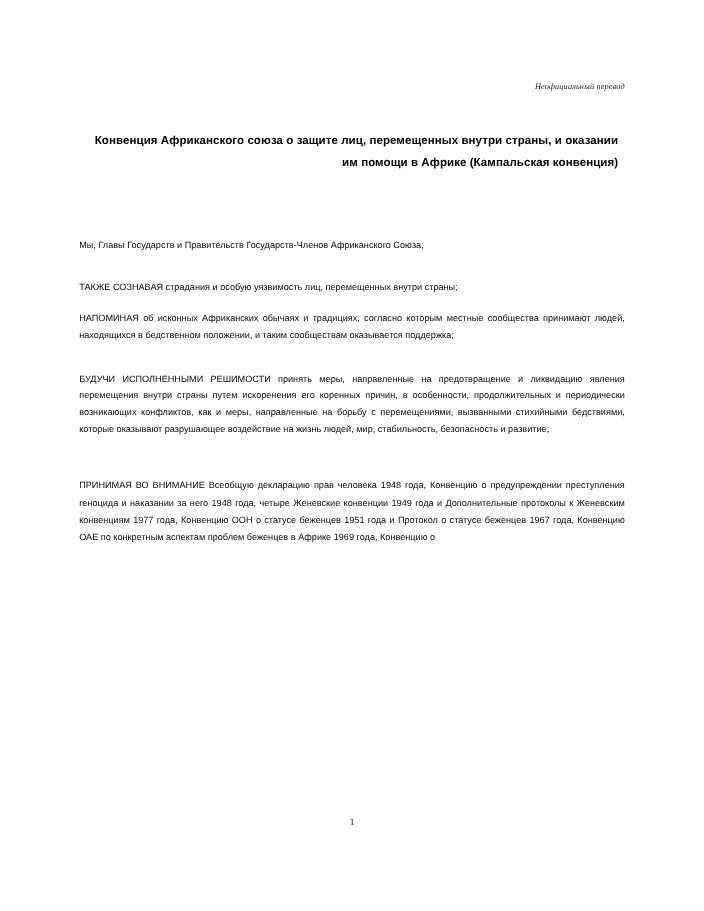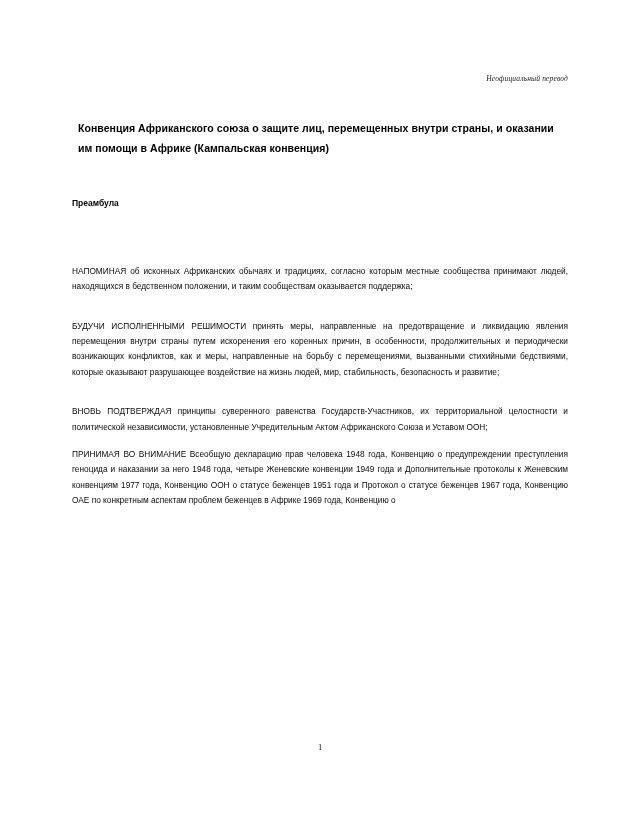--- a/index.html
+++ b/index.html
@@ -37,21 +37,21 @@
   .content {
     position: absolute;
     left: 72px;
     top: 118px;
     width: 496px;
   }
   .doc-title {
     font-size: 10.5px;
     font-weight: bold;
     line-height: 1.95;
-    text-align: left;
+    text-align: right;
     margin: 0 0 0 0;
     padding: 0 6px;
     color: #000000;
     letter-spacing: 0.05px;
   }
   .section-heading {
     font-size: 8.5px;
     font-weight: bold;
     margin: 0;
     padding: 0;
@@ -88,41 +88,41 @@
 <div class="page">
 
   <div class="running-head">Неофициальный перевод</div>
 
   <div class="content">
 
     <h1 class="doc-title">Конвенция Африканского союза о защите лиц, перемещенных внутри страны, и оказании им помощи в Африке (Кампальская конвенция)</h1>
 
     <div class="spacer-title"></div>
 
-    <h2 class="section-heading">Преамбула</h2>
 
     <div class="gap-heading"></div>
 
+    <p class="para">Мы, Главы Государств и Правительств Государств-Членов Африканского Союза;</p>
     <div class="gap-para"></div>
 
     <div class="gap-para"></div>
 
+    <p class="para">ТАКЖЕ СОЗНАВАЯ страдания и особую уязвимость лиц, перемещенных внутри страны;</p>
     <div class="gap-para"></div>
 
     <p class="para">НАПОМИНАЯ об исконных Африканских обычаях и традициях, согласно которым местные сообщества принимают людей, находящихся в бедственном положении, и таким сообществам оказывается поддержка;</p>
     <div class="gap-para"></div>
 
     <div class="gap-para"></div>
 
     <p class="para">БУДУЧИ ИСПОЛНЕННЫМИ РЕШИМОСТИ принять меры, направленные на предотвращение и ликвидацию явления перемещения внутри страны путем искоренения его коренных причин, в особенности, продолжительных и периодически возникающих конфликтов, как и меры, направленные на борьбу с перемещениями, вызванными стихийными бедствиями, которые оказывают разрушающее воздействие на жизнь людей, мир, стабильность, безопасность и развитие;</p>
     <div class="gap-para"></div>
 
     <div class="gap-para"></div>
 
-    <p class="para">ВНОВЬ ПОДТВЕРЖДАЯ принципы суверенного равенства Государств-Участников, их территориальной целостности и политической независимости, установленные Учредительным Актом Африканского Союза и Уставом ООН;</p>
     <div class="gap-para"></div>
 
     <p class="para">ПРИНИМАЯ ВО ВНИМАНИЕ Всеобщую декларацию прав человека 1948 года, Конвенцию о предупреждении преступления геноцида и наказании за него 1948 года, четыре Женевские конвенции 1949 года и Дополнительные протоколы к Женевским конвенциям 1977 года, Конвенцию ООН о статусе беженцев 1951 года и Протокол о статусе беженцев 1967 года, Конвенцию ОАЕ по конкретным аспектам проблем беженцев в Африке 1969 года, Конвенцию о</p>
 
   </div>
 
   <div class="page-number">1</div>
 
 </div>
 

